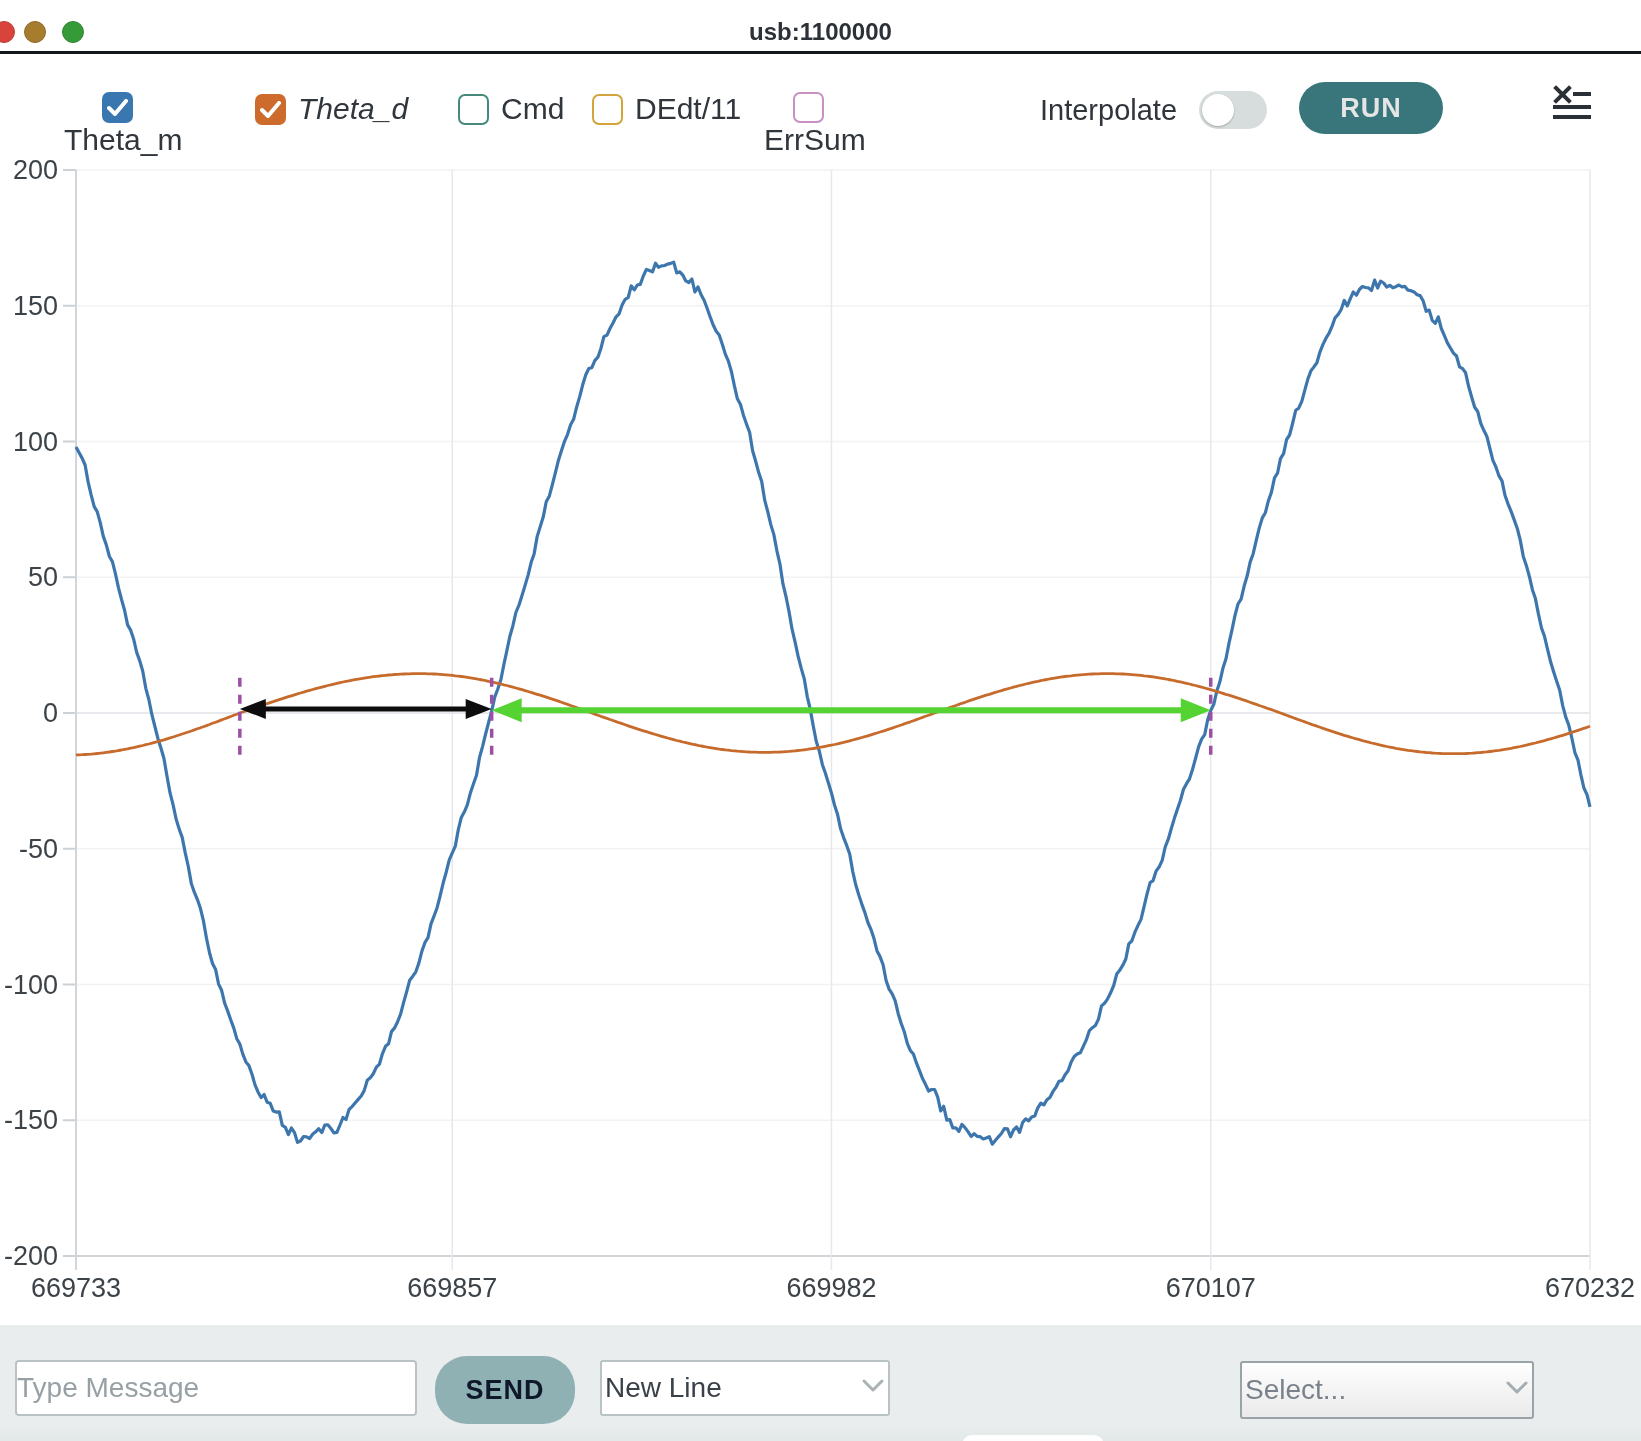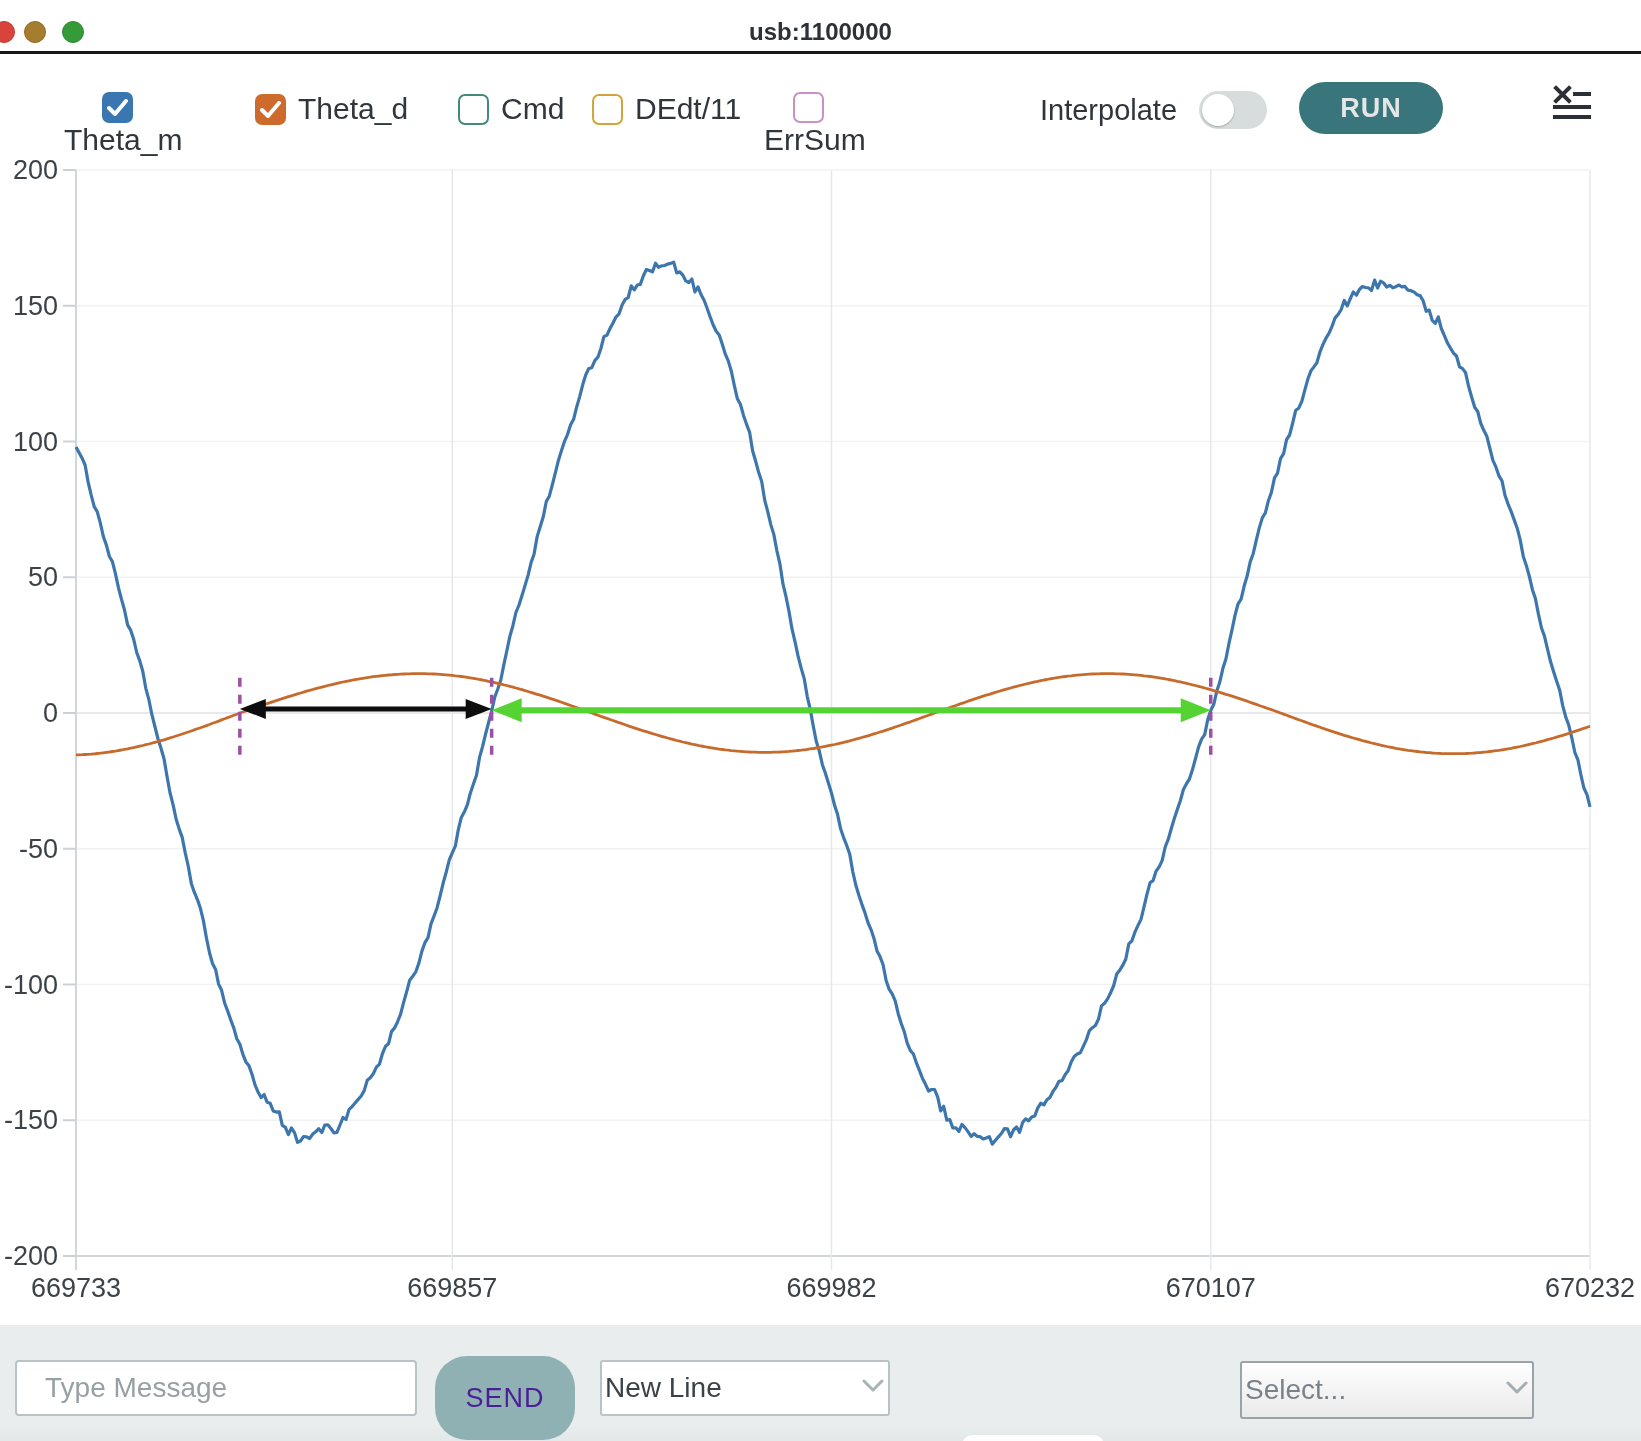--- a/index.html
+++ b/index.html
@@ -34,25 +34,25 @@
            font-family:"Liberation Sans",sans-serif;border:none;}
   .clear-icon{position:absolute;left:1553px;top:31px;width:38px;height:36px;cursor:pointer;}
 
   
   #chart-svg{position:absolute;left:0;top:0;z-index:5;}
 
   
   .footer{position:absolute;left:0;top:1313px;width:1641px;height:128px;
           background:linear-gradient(#e9edee 0%, #e9edee 78%, #dde3e4 100%);z-index:25;}
   .msg-input{position:absolute;left:15px;top:35px;width:402px;height:56px;box-sizing:border-box;
-          border:2px solid #b9c3c5;border-radius:4px;background:#ffffff;padding:0 28px;
+          border:2px solid #b9c3c5;border-radius:4px;background:#ffffff;padding:0 0;
           font-size:28px;color:#3a4148;font-family:"Liberation Sans",sans-serif;outline:none;}
   .msg-input::placeholder{color:#97a1a5;}
-  .send-btn{position:absolute;left:435px;top:31px;width:140px;height:84px;border-radius:32px;
-          background:#8fb1b4;color:#4c1d95;font-size:27px;font-weight:normal;letter-spacing:1px;
+  .send-btn{position:absolute;left:435px;top:31px;width:140px;height:68px;border-radius:32px;
+          background:#8fb1b4;color:#0f172a;font-size:27px;font-weight:bold;letter-spacing:1px;
           display:flex;align-items:center;justify-content:center;cursor:pointer;border:none;
           font-family:"Liberation Sans",sans-serif;}
   .dd{position:absolute;box-sizing:border-box;border-radius:3px;display:flex;align-items:center;
           justify-content:space-between;padding:0 3px;cursor:pointer;}
   .dd-newline{left:600px;top:35px;width:290px;height:56px;background:#ffffff;border:2px solid #b9c3c5;}
   .dd-newline .dd-text{font-size:28px;color:#3a4148;}
   .dd-port{left:1240px;top:36px;width:294px;height:58px;border:2px solid #9aa3a7;
           background:linear-gradient(#fefefe,#eaeaea);}
   .dd-port .dd-text{font-size:28px;color:#79828a;}
   .chev{flex:0 0 auto;}
@@ -74,21 +74,21 @@
   <div class="toolbar">
     <div id="legend-items">
         <div class="legend-item" style="left: 52px; flex-direction: column;">
           <span class="cbox" style="background: rgb(58, 119, 177);">
             <svg width="21" height="17" viewBox="0 0 21 17">
               <polyline points="2,9 8,15 19,2" fill="none" stroke="#ffffff" stroke-width="4" stroke-linecap="round" stroke-linejoin="round"></polyline>
             </svg>
           </span>
           <span class="legend-label">Theta_m</span>
         </div>
-        <div class="legend-item" style="left: 255px;">
+        <div class="legend-item" style="left: 255px; font-style: italic;">
           <span class="cbox" style="background: rgb(204, 107, 44);">
             <svg width="21" height="17" viewBox="0 0 21 17">
               <polyline points="2,9 8,15 19,2" fill="none" stroke="#ffffff" stroke-width="4" stroke-linecap="round" stroke-linejoin="round"></polyline>
             </svg>
           </span>
           <span class="legend-label">Theta_d</span>
         </div>
         <div class="legend-item" style="left: 458px;">
           <span class="cbox" style="background: rgb(255, 255, 255); border: 2.5px solid rgb(69, 137, 125);"></span>
           <span class="legend-label">Cmd</span>

